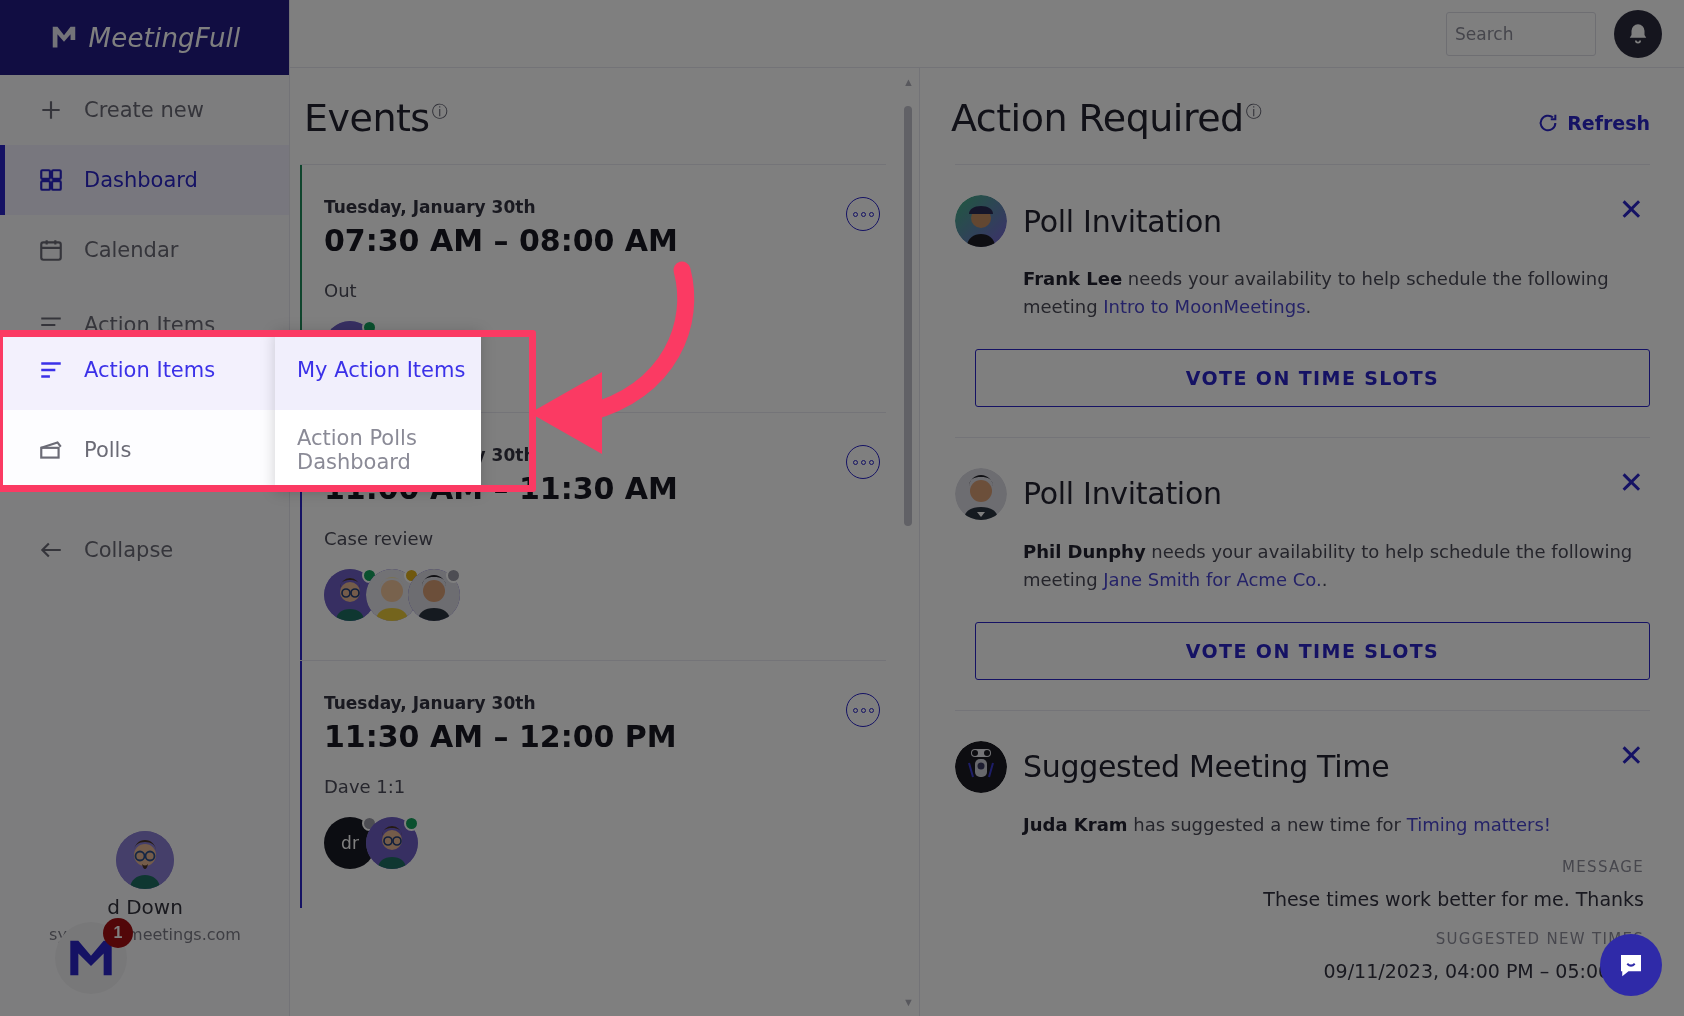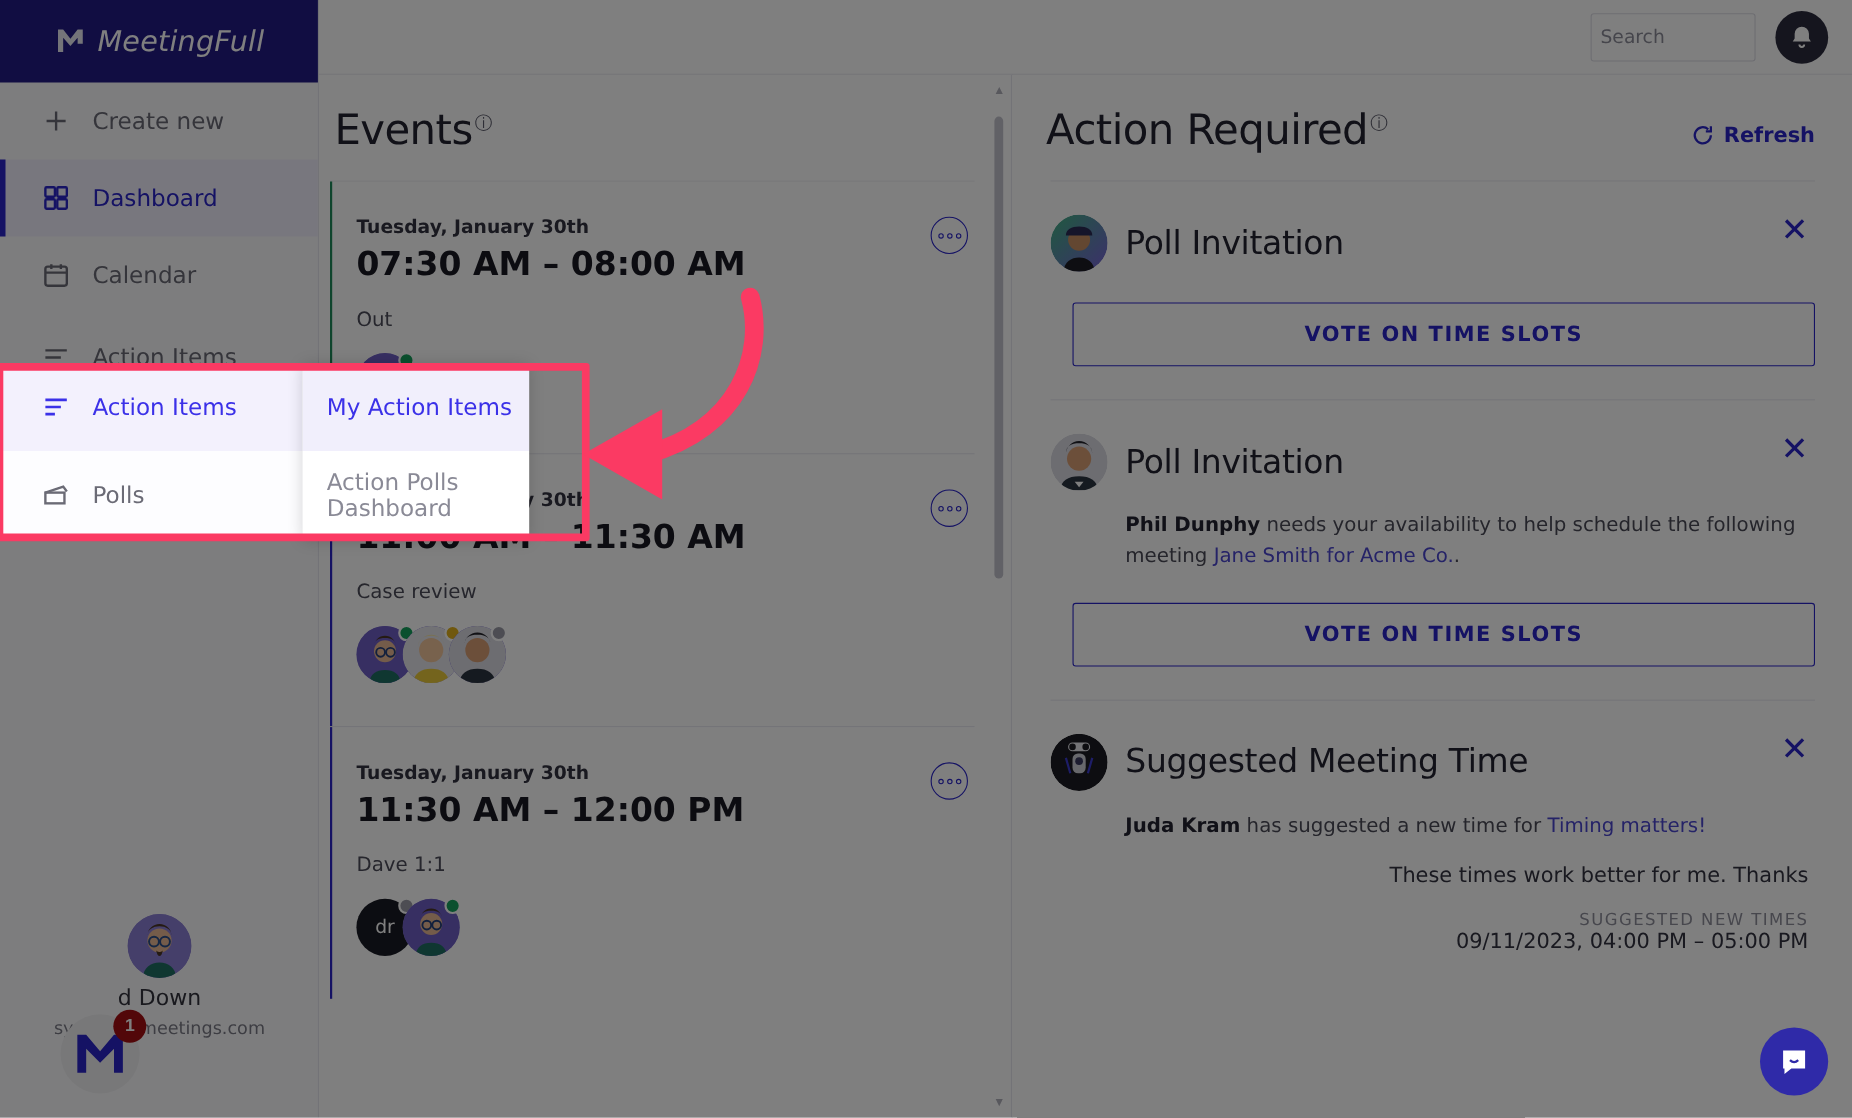--- a/index.html
+++ b/index.html
@@ -219,21 +219,21 @@
     background: #fff; cursor: pointer;
     display:flex; align-items:center; justify-content:center;
     font-family:"DejaVu Sans",sans-serif;
   }
   .ac-meta { text-align: right; margin-top: 20px; padding-right: 6px; }
   .ac-meta .lbl {
     font-size: 15px; color: #8e8e9b; letter-spacing: 1.3px;
     font-family:"DejaVu Sans",sans-serif;
   }
   .ac-meta .val {
-    font-size: 19px; color: #333340; margin-top: 0;
+    font-size: 19px; color: #333340; margin-top: 12px;
     font-family:"DejaVu Sans",sans-serif;
   }
 
   
   .callout-box {
     position: absolute; left: -4px; top: 330px;
     width: 540px; height: 162px;
     border: 7px solid #fb3a63; border-radius: 3px;
     z-index: 60;
     background: transparent;
@@ -326,20 +326,26 @@
 
       <div class="nav-item">
         <svg class="ico" viewBox="0 0 24 24">
           <rect x="3" y="9" width="4" height="10" fill="none" stroke="#6b6b76" stroke-width="2"></rect>
           <rect x="10" y="5" width="4" height="14" fill="none" stroke="#6b6b76" stroke-width="2"></rect>
           <rect x="17" y="9" width="4" height="10" fill="none" stroke="#6b6b76" stroke-width="2"></rect>
         </svg>
         <span>Insights</span>
       </div>
 
+      <div class="nav-item">
+        <svg class="ico" viewBox="0 0 24 24">
+          <path d="M21 12H4M10 6l-6 6 6 6" stroke="#6b6b76" stroke-width="2" fill="none"></path>
+        </svg>
+        <span>Collapse</span>
+      </div>
     </div>
 
     <div class="user-block">
       <span class="user-avatar">
         <svg viewBox="0 0 58 58" width="58" height="58">
           <circle cx="29" cy="29" r="29" fill="#8b7fd4"></circle>
           <circle cx="29" cy="24" r="11" fill="#e8b894"></circle>
           <path d="M18 20a11 11 0 0 1 22 0c0-6-5-9-11-9s-11 3-11 9z" fill="#4a3526"></path>
           <circle cx="24" cy="25" r="4.5" fill="none" stroke="#2b4f8a" stroke-width="1.8"></circle>
           <circle cx="34" cy="25" r="4.5" fill="none" stroke="#2b4f8a" stroke-width="1.8"></circle>
@@ -528,20 +534,23 @@
               </linearGradient>
                 </defs>
               <circle cx="26" cy="26" r="26" fill="url(#g1)"></circle>
               <circle cx="26" cy="23" r="10" fill="#c78e62"></circle>
               <path d="M14 19h24c0-5-5-8-12-8s-12 3-12 8z" fill="#2a2a55"></path>
               <path d="M12 52c0-9 7-13 14-13s14 4 14 13z" fill="#1d1d24"></path>
             </svg>
           </span>
           <span class="ac-title">Poll Invitation</span>
         </div>
+        <div class="ac-body">
+          <b>Frank Lee</b><span> needs your availability to help schedule the following meeting </span><span class="ac-link">Intro to MoonMeetings</span><span>.</span>
+        </div>
         <button class="ac-btn">VOTE ON TIME SLOTS</button>
       </div>
 
       <div class="action-card">
         <span class="ac-close">✕</span>
         <div class="ac-head">
           <span class="ac-avatar">
             <svg viewBox="0 0 52 52" width="52" height="52">
               <circle cx="26" cy="26" r="26" fill="#dadae2"></circle>
               <path d="M9 52c0-9 7-13 17-13s17 4 17 13z" fill="#2b3440"></path>
@@ -571,20 +580,21 @@
               <circle cx="26" cy="25" r="3.5" fill="#3a3a60"></circle>
               <path d="M14 22l4 14M38 22l-4 14" stroke="#3b3bd0" stroke-width="2"></path>
             </svg>
           </span>
           <span class="ac-title">Suggested Meeting Time</span>
         </div>
         <div class="ac-body">
           <b>Juda Kram</b><span> has suggested a new time for </span><span class="ac-link">Timing matters!</span>
         </div>
         <div class="ac-meta">
+          <div class="lbl">MESSAGE</div>
           <div class="val">These times work better for me. Thanks</div>
         </div>
         <div class="ac-meta">
           <div class="lbl">SUGGESTED NEW TIMES</div>
           <div class="val">09/11/2023, 04:00 PM – 05:00 PM</div>
         </div>
       </div>
 
     </div>
   </div>

